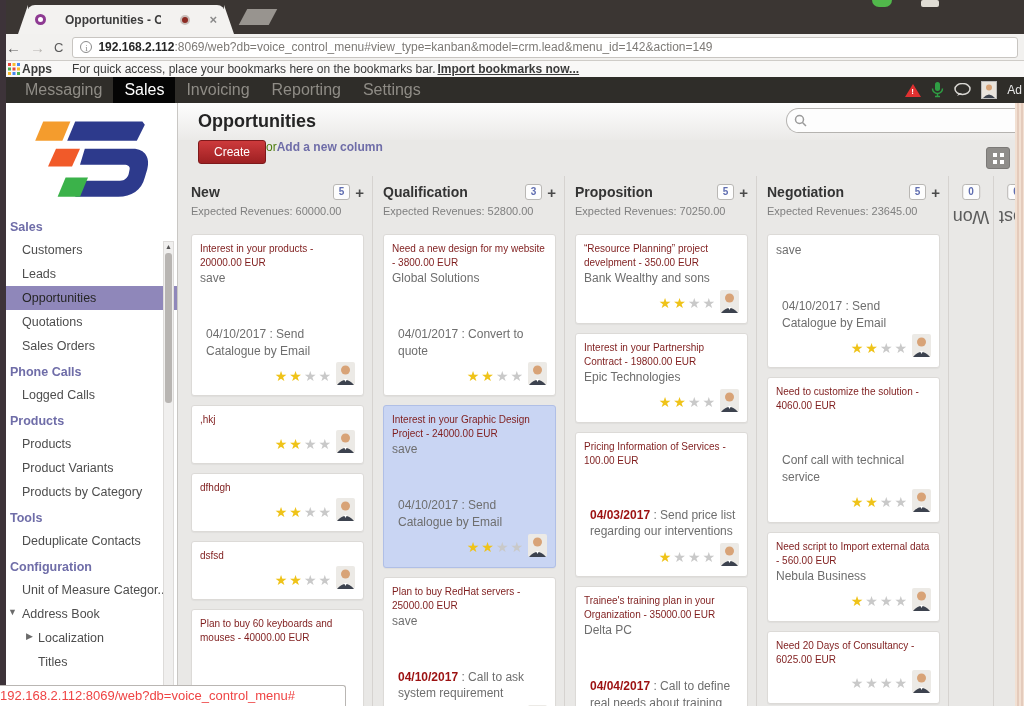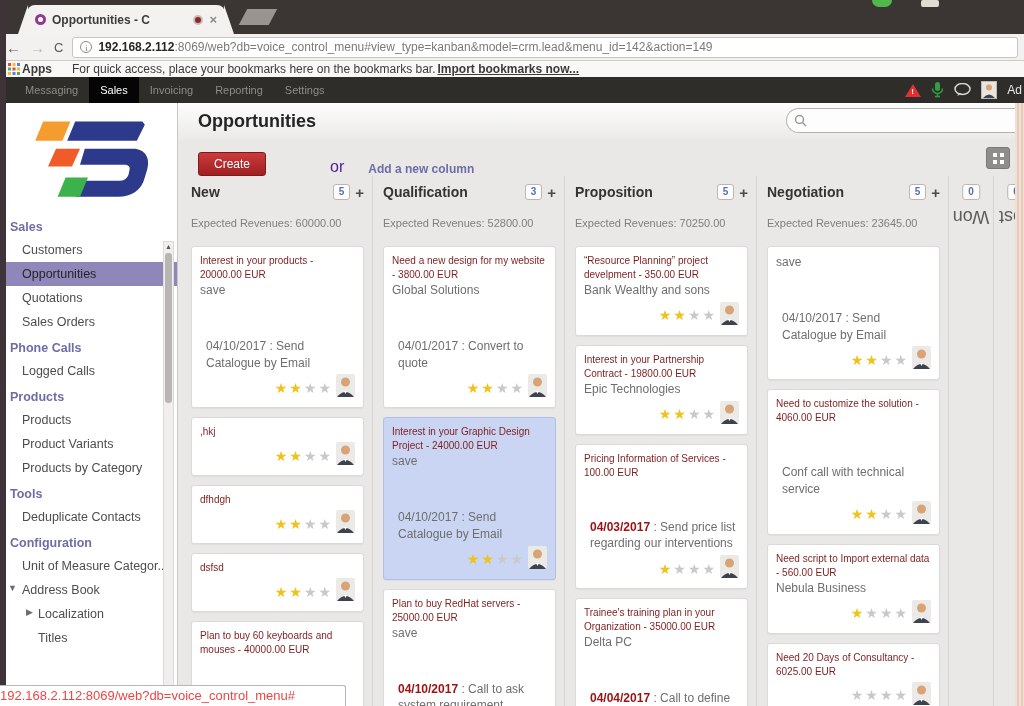--- a/index.html
+++ b/index.html
@@ -6,21 +6,21 @@
   html,body { width:1024px; height:706px; overflow:hidden; font-family:"Liberation Sans", sans-serif; background:#e9e8e6; }
 
   
   .desktop-strip { position:fixed; left:0; top:0; width:6px; height:706px; background:#3d3339; z-index:40; }
   .wallpaper-strip { position:fixed; right:0; top:103px; width:9px; height:603px; z-index:41;
     background:repeating-linear-gradient(90deg,#f2e0d2 0 2px,#e4cbbc 2px 4px); }
 
   
   .tabbar { position:relative; height:34px; background:#3b3633; }
   .tab { position:absolute; left:27px; top:5px; width:198px; height:29px; background:#f3f2f0;
-    border-radius:8px 8px 0 0; display:flex; align-items:center; padding:0 8px; gap:6px; }
+    border-radius:8px 8px 0 0; display:flex; align-items:center; padding:0 8px; gap:19px; }
   .tab:before { content:""; position:absolute; left:-9px; bottom:0; border-left:10px solid transparent; border-bottom:29px solid #f3f2f0; }
   .tab:after  { content:""; position:absolute; right:-9px; bottom:0; border-right:10px solid transparent; border-bottom:29px solid #f3f2f0; }
   .favicon { width:11px; height:11px; border:3px solid #8e3a92; border-radius:50%; background:#fff; flex:none; }
   .tab-title { font-size:12px; font-weight:bold; color:#3c3c3c; white-space:nowrap; overflow:hidden; flex:1; }
   .rec-dot { width:10px; height:10px; border-radius:50%; background:#8c2a22; border:2px solid #c9beba; flex:none; }
   .tab-close { color:#8a8a8a; font-size:13px; font-weight:bold; flex:none; cursor:default; }
   .newtab-btn { position:absolute; left:243px; top:9px; width:30px; height:16px; background:#98948f; transform:skewX(-28deg); }
   .tray-frag-green { position:absolute; left:872px; top:0; width:20px; height:7px; border-radius:0 0 10px 10px; background:#51b84b; }
   .tray-frag-box { position:absolute; left:921px; top:0; width:18px; height:7px; border-radius:2px; background:#dfdcd4; }
 
@@ -38,21 +38,21 @@
   .url-rest { color:#7d7a76; }
 
   
   .bookmarks { height:16px; background:#f9f8f7; display:flex; align-items:center; padding:0 8px; gap:2px; font-size:12px; color:#3b3b3b; }
   .apps-label { font-weight:bold; color:#3b3b3b; }
   .bm-hint { margin-left:18px; }
   .bm-link { text-decoration:underline; color:#3b3b3b; font-weight:bold; }
 
   
   .odoonav { height:26px; background:#2f2d29; display:flex; align-items:stretch; padding-left:14px; position:relative; }
-  .odoonav .nav-item { font-size:11px; color:#8f8c86; display:flex; align-items:center; padding:8px 11px; cursor:default;text-align:center; }
+  .odoonav .nav-item { font-size:16px; color:#8f8c86; display:flex; align-items:center; padding:8px 11px; cursor:default;text-align:center; }
   .odoonav .nav-item.active { background:#050505; color:#fff; }
   .nav-right { position:absolute; right:0; top:0; height:26px; display:flex; align-items:center; gap:10px; padding-right:2px; }
   .warn-tri { width:0; height:0; border-left:8px solid transparent; border-right:8px solid transparent; border-bottom:13px solid #e03131; position:relative; }
   .warn-tri i { position:absolute; left:-2px; top:3px; font-style:normal; color:#fff; font-size:8px; font-weight:bold; }
   .nav-user { color:#e8e8e8; font-size:12px; }
   .nav-avatar { width:16px; height:18px; background:#ddd; border:1px solid #bbb; overflow:hidden; }
 
   
   .app { display:flex; height:603px; }
   .sidebar { width:178px; background:#fff; border-right:1px solid #c9c7c4; position:relative; flex:none; }
@@ -69,40 +69,40 @@
   .side-scroll .up { top:1px; } .side-scroll .dn { bottom:1px; }
   .side-thumb { position:absolute; left:1px; top:11px; width:7px; height:150px; background:#b8b5b2; border-radius:3px; }
 
   .main { flex:1; display:flex; flex-direction:column; min-width:0; }
   .view-header { height:37px; position:relative; background:linear-gradient(#fdfdfd,#ebeae8); display:flex; align-items:center; }
   .page-title { font-size:18px; font-weight:bold; color:#242424; padding-left:20px; }
   .searchbox { position:absolute; right:0; top:5px; width:238px; height:25px; background:#fdfdfd;
     border:1px solid #b5b3b0; border-right:none; border-radius:13px 0 0 13px; display:flex; align-items:center; padding-left:7px; gap:5px; }
   .searchbox input { border:none; outline:none; background:transparent; font-size:12px; width:190px; font-family:"Liberation Sans",sans-serif; }
 
-  .btn-row { height:36px; display:flex; align-items:flex-end; padding-left:20px; gap:24px; background:#e9e8e6; position:relative; }
+  .btn-row { height:36px; display:flex; align-items:flex-start; padding-left:20px; gap:0; background:#e9e8e6; position:relative; }
   .create-btn { background:linear-gradient(#cd3a3c,#9e2022); border:1px solid #7e191b; color:#fff;
     font-size:12px; padding:4px 15px; border-radius:3px; font-family:"Liberation Sans",sans-serif; }
-  .or-label { color:#4c1d95; font-size:16px;margin-left:40px; }
+  .or-label { color:#4d7c0f; font-size:12px; }
   .addcol-link { color:#6f6da8; font-size:12px; font-weight:bold; text-decoration:none; }
   .switcher { position:absolute; right:14px; top:7px; width:24px; height:22px; background:#8f8d8a; border:1px solid #7b7977; border-radius:3px;
     display:flex; align-items:center; justify-content:center; }
   .switcher .grid { width:11px; height:11px; background:
     linear-gradient(#fff,#fff) 0 0/4px 4px no-repeat, linear-gradient(#fff,#fff) 7px 0/4px 4px no-repeat,
     linear-gradient(#fff,#fff) 0 7px/4px 4px no-repeat, linear-gradient(#fff,#fff) 7px 7px/4px 4px no-repeat; }
 
   
   .board { flex:1; display:flex; overflow:hidden; padding-left:3px; }
   .col { width:192px; flex:none; border-right:1px solid #d6d3d0; padding:8px 8px 0 10px; }
   .col-head { display:flex; align-items:center; gap:5px; }
   .col-name { flex:1; font-size:14px; font-weight:bold; color:#343434; white-space:nowrap; overflow:hidden; }
   .badge { background:#fdfdfd; border:1px solid #b9b7b4; border-radius:3px; font-size:10px; font-weight:bold;
     color:#5f6db0; padding:1px 5px; line-height:12px; }
   .plus { color:#4a4a4a; font-size:15px; font-weight:bold; line-height:1; }
-  .col-rev { font-size:11px; color:#7f7f7f; margin-top:17px; white-space:nowrap; }
+  .col-rev { font-size:11px; color:#7f7f7f; margin-top:5px; white-space:nowrap; }
   .cards { margin-top:17px; display:flex; flex-direction:column; gap:9px; }
   .card { background:#fff; border:1px solid #dcdad7; border-radius:3px; padding:7px 8px 6px 8px; box-shadow:0 1px 1px rgba(0,0,0,0.04); }
   .card.hl-blue { background:#c9d5f3; border-color:#b0bfe6; }
   .card-title { font-size:10px; font-weight:normal; color:#7f1d1d; line-height:1.4; }
   .card-sub { font-size:12px; color:#6e6e6e; line-height:1.4; }
   .card-act { font-size:12px; color:#6e6e6e; line-height:1.4; padding-left:6px;margin-top:39px; }
   .card-act .date.overdue { color:#9c1111; font-weight:bold; }
   .stars-row { margin-top:3px; display:flex; justify-content:flex-end; align-items:center; gap:2px; }
   .star { font-size:14px; line-height:1; color:#c9c9c9; }
   .star.on { color:#efc319; }
@@ -203,20 +203,21 @@
         <polygon fill="#f49c2d" points="24,4 58,4 48,28 14,28"></polygon>
         <polygon fill="#2d3a8c" points="64,4 148,4 151,8 141,28 54,28"></polygon>
         <polygon fill="#f15a29" points="40,38 70,38 60,60 30,60"></polygon>
         <path fill="#2d3a8c" d="M76,38 L136,38 C152,38 158,50 154,64 L151,74 C147,90 134,98 118,98 L64,98 L71,78 L120,78 C126,78 130,74 131,69 L132,64 C133,60 130,58 125,58 L70,58 Z"></path>
         <polygon fill="#3bb24a" points="52,74 80,74 70,98 42,98"></polygon>
       </svg>
     </div>
     <div class="menu" id="sidebar-menu">
         <div class="sec">Sales</div>
         <div class="itm"><span class="lbl">Customers</span></div>
+        <div class="itm"><span class="lbl">Leads</span></div>
         <div class="itm active"><span class="lbl">Opportunities</span></div>
         <div class="itm"><span class="lbl">Quotations</span></div>
         <div class="itm"><span class="lbl">Sales Orders</span></div>
         <div class="sec">Phone Calls</div>
         <div class="itm"><span class="lbl">Logged Calls</span></div>
         <div class="sec">Products</div>
         <div class="itm"><span class="lbl">Products</span></div>
         <div class="itm"><span class="lbl">Product Variants</span></div>
         <div class="itm"><span class="lbl">Products by Category</span></div>
         <div class="sec">Tools</div>

